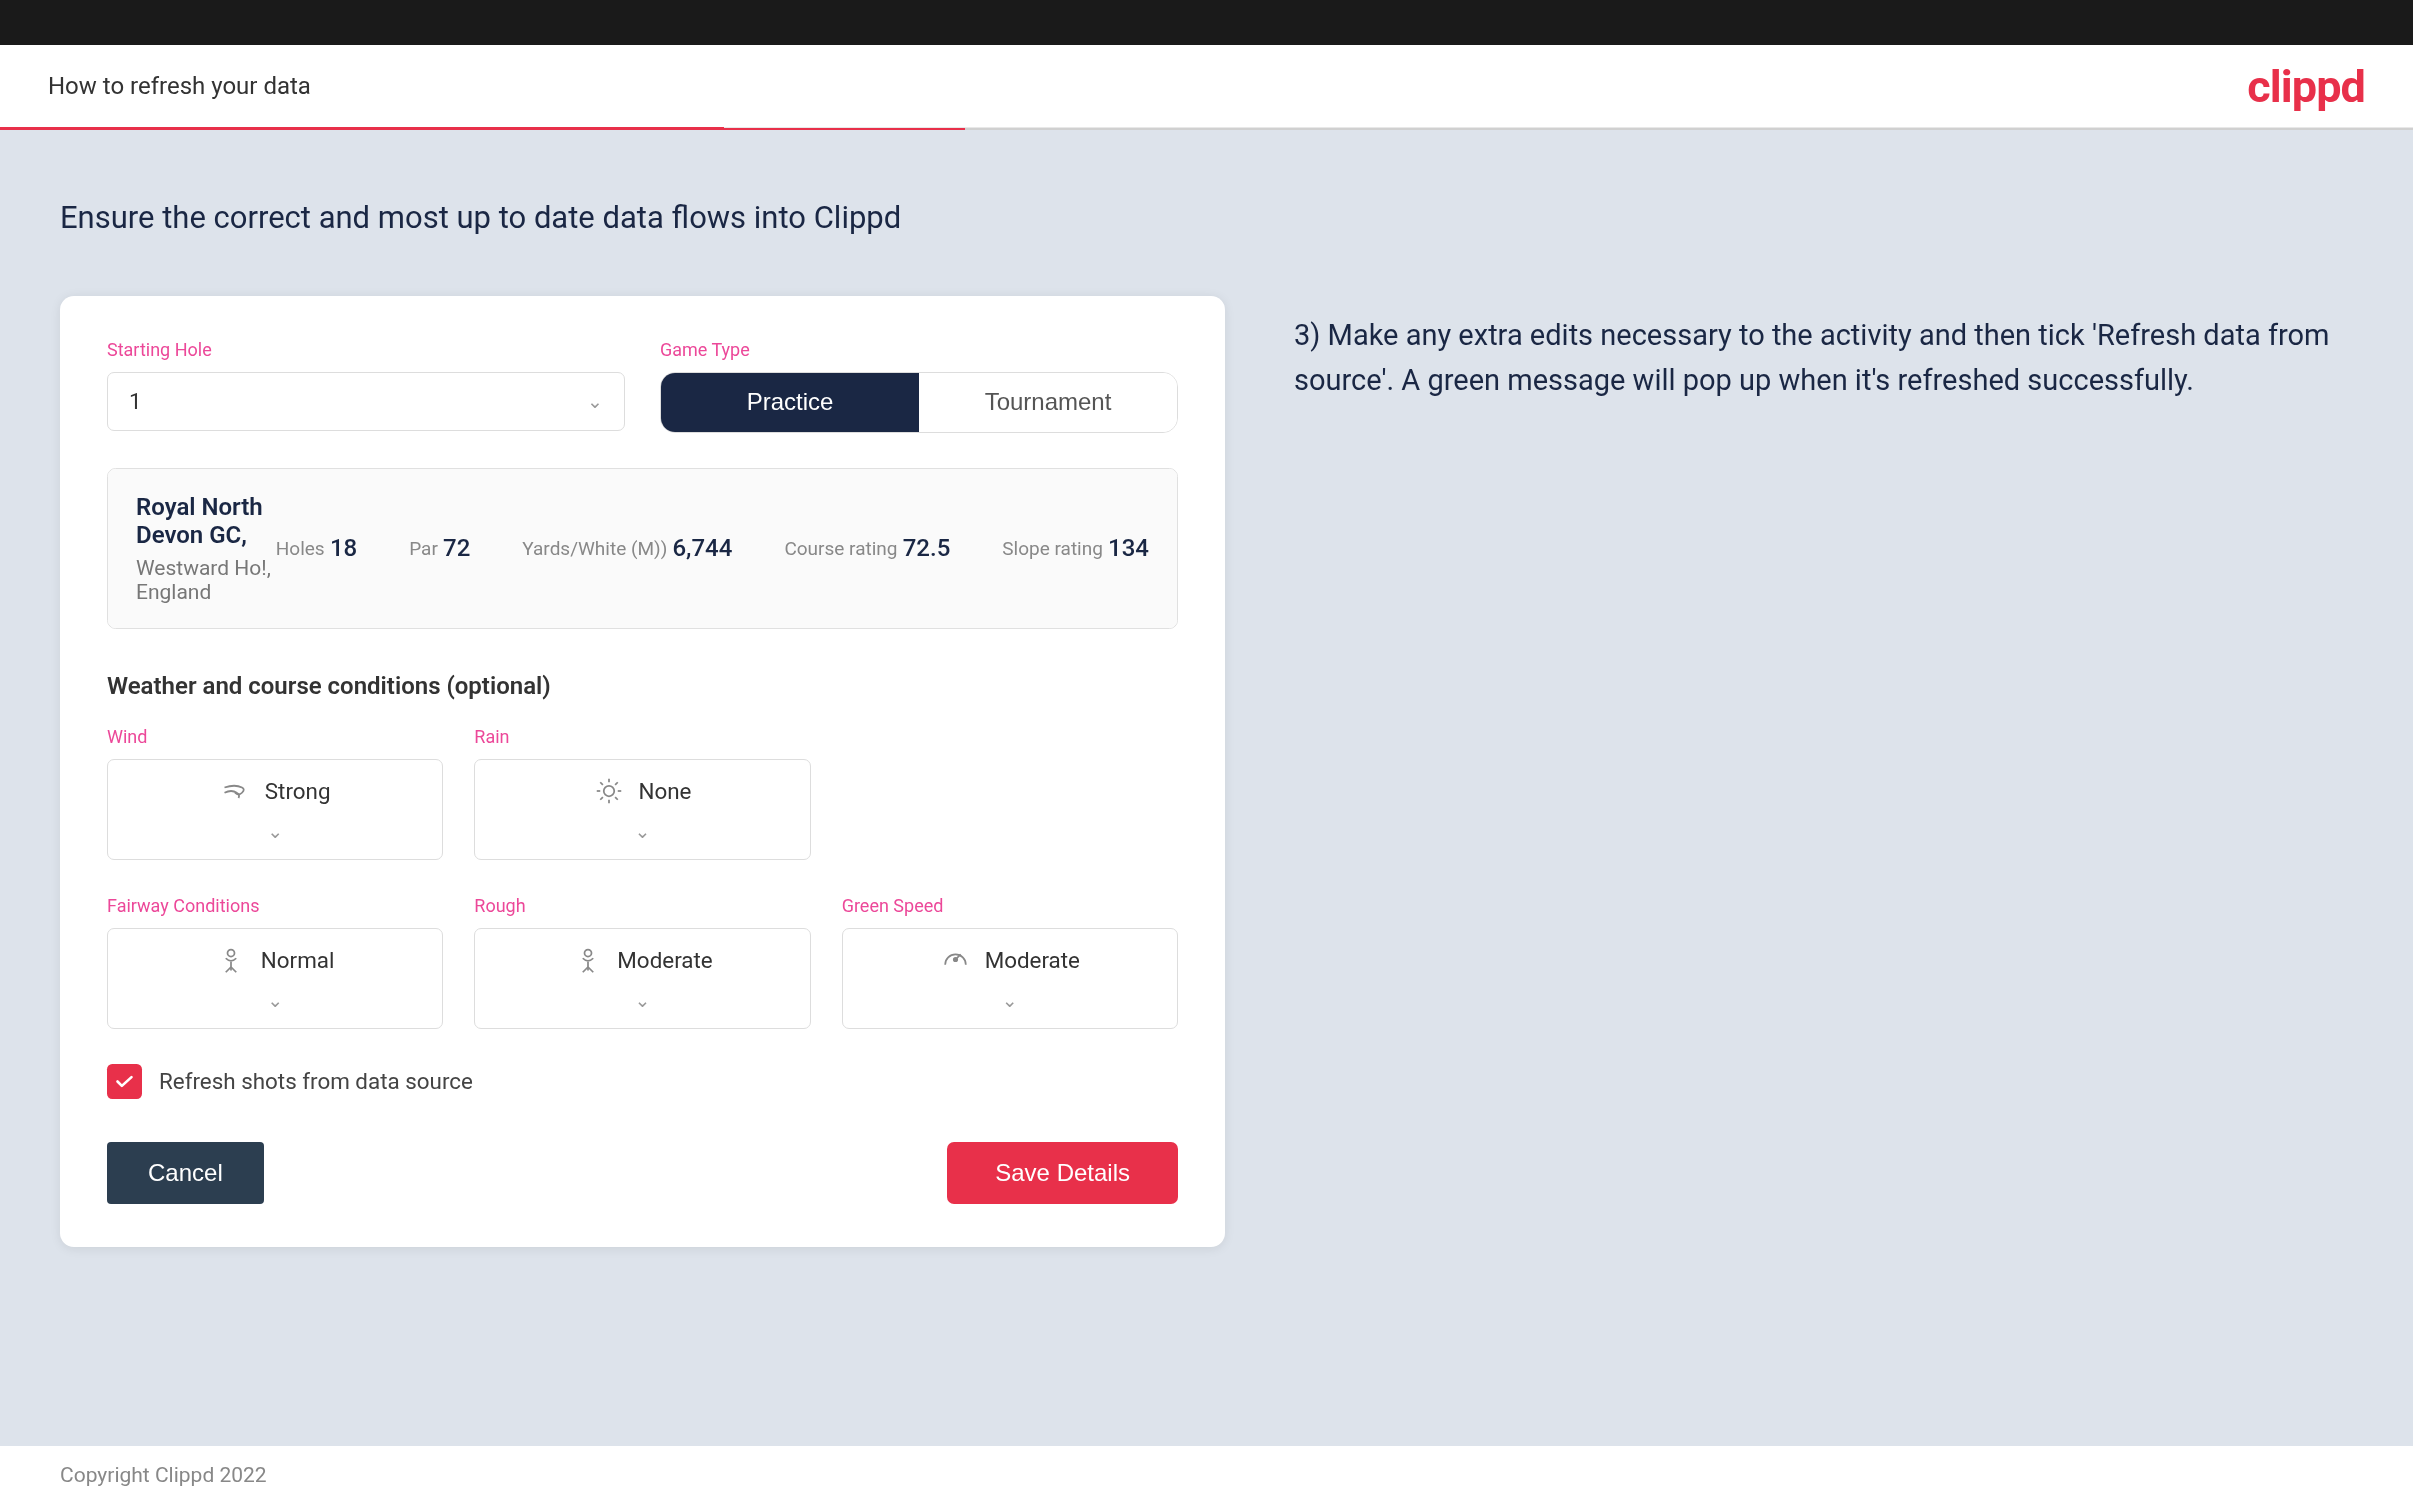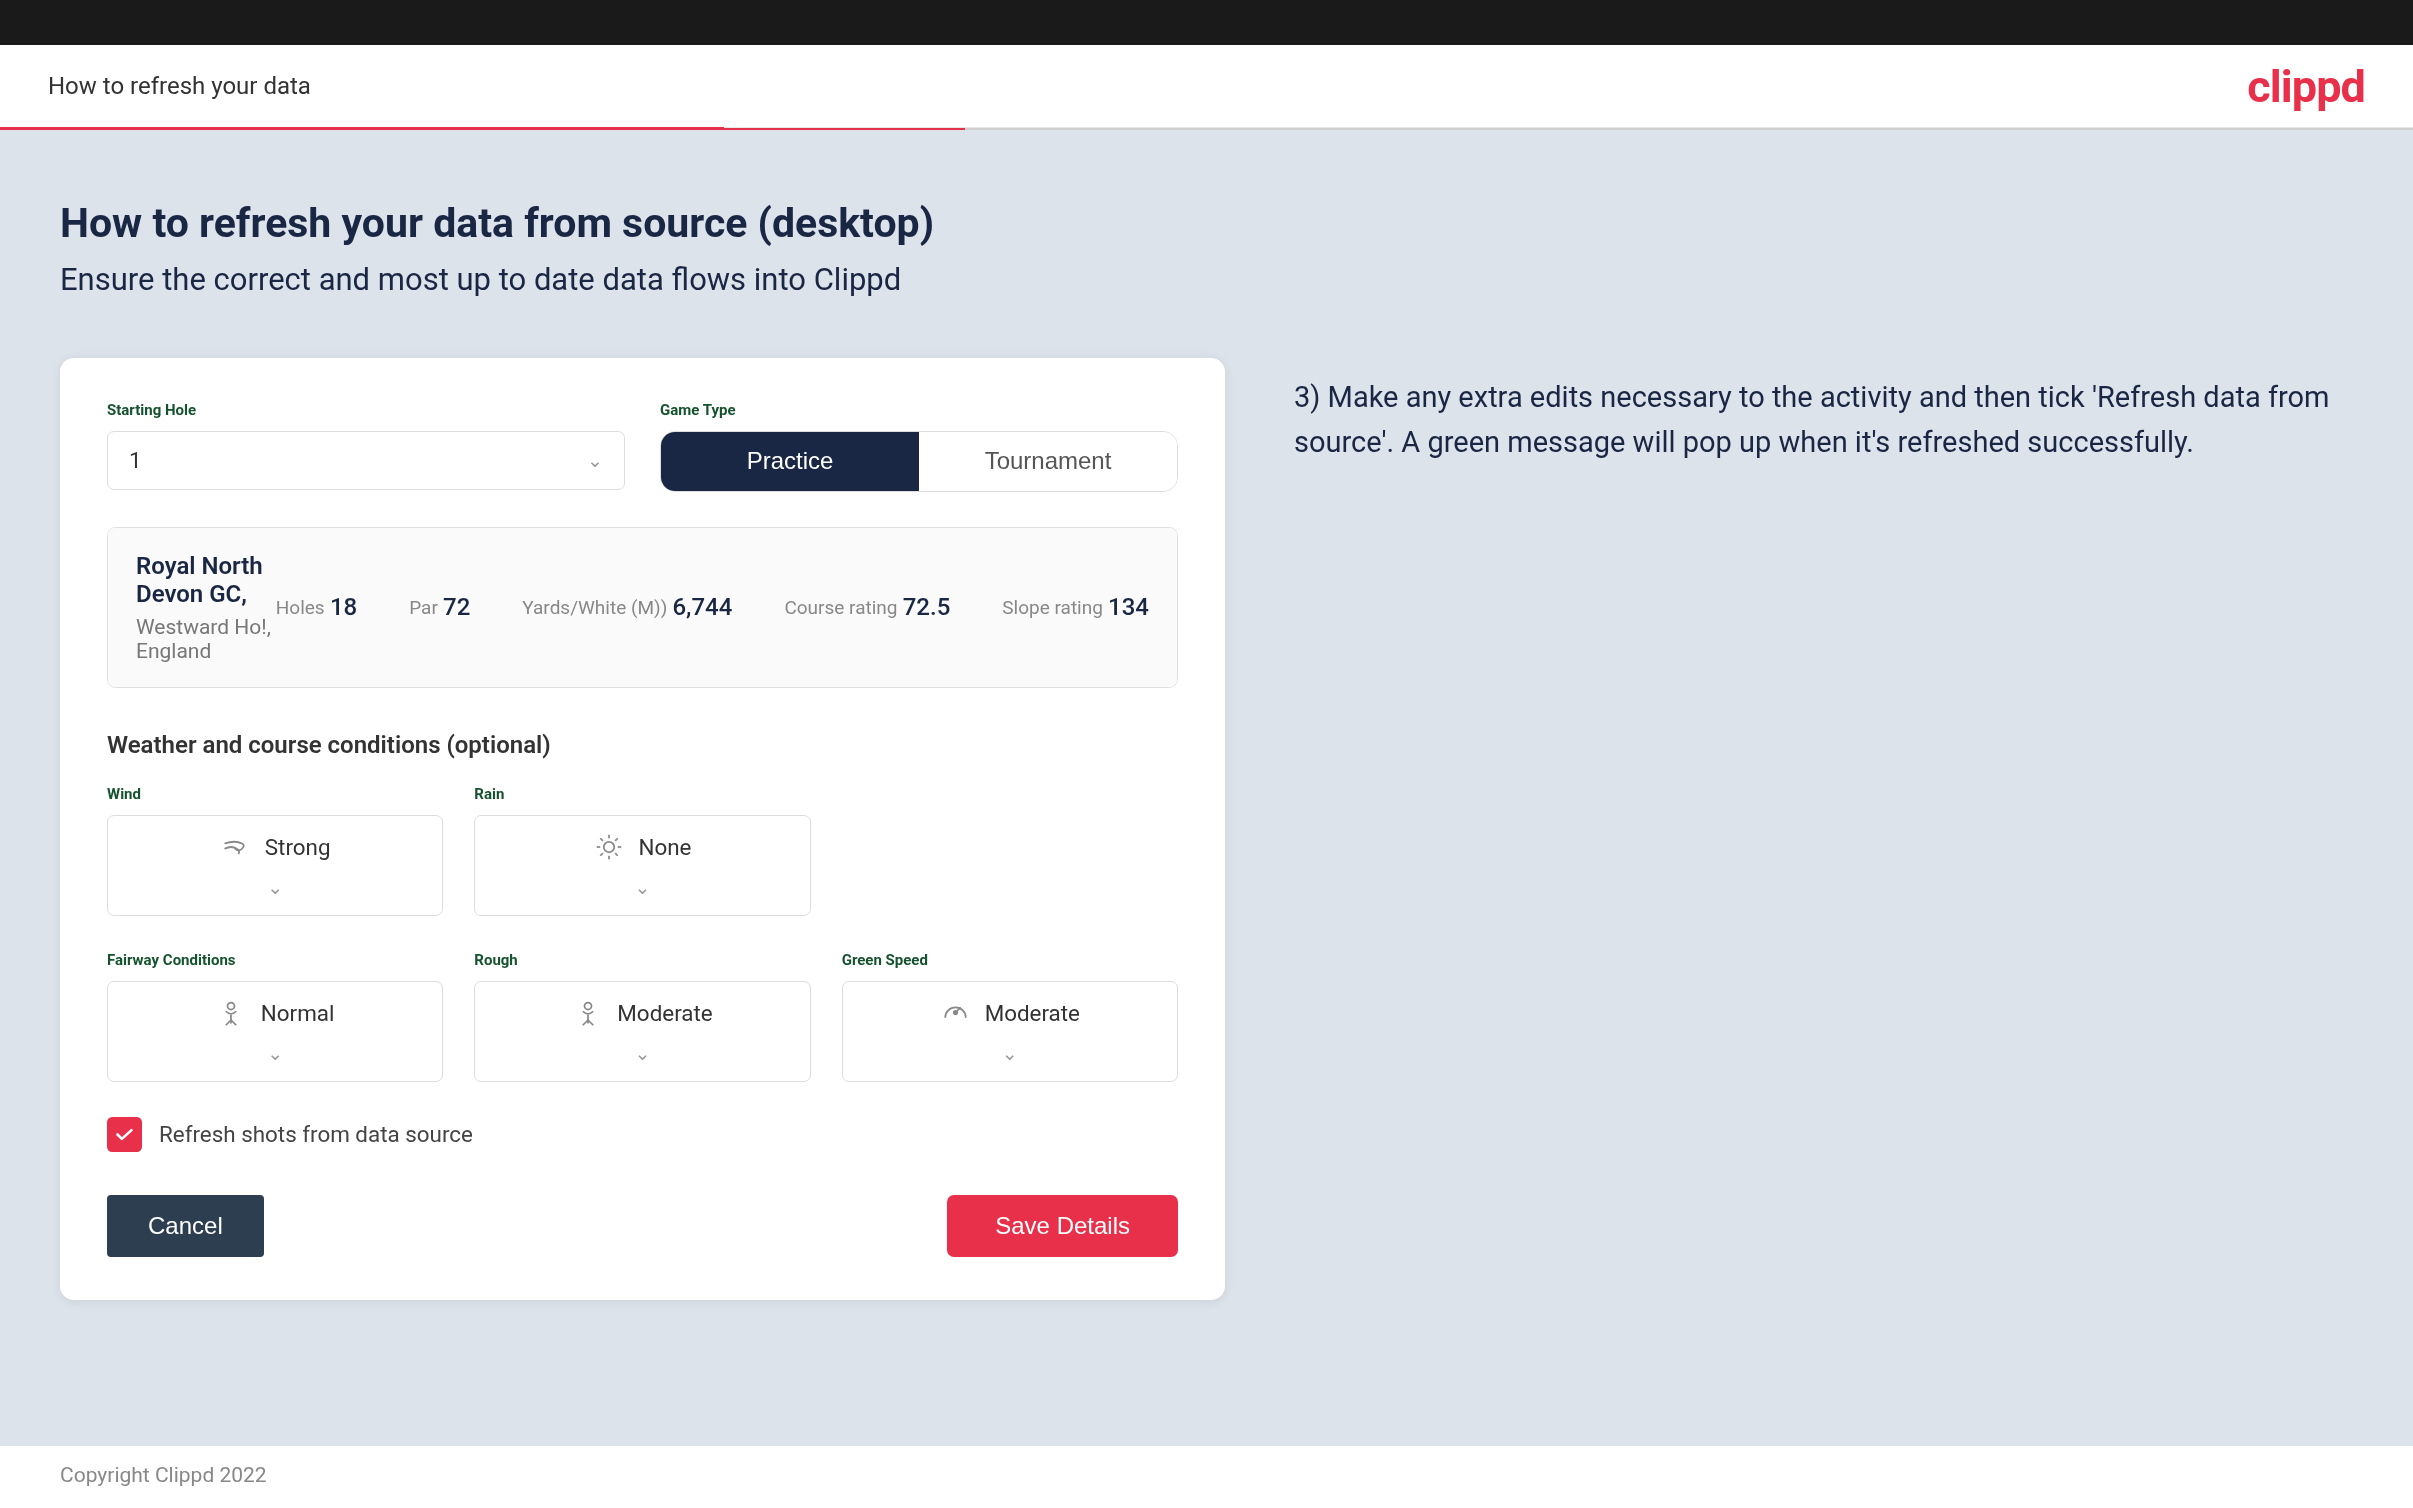--- a/index.html
+++ b/index.html
@@ -98,23 +98,23 @@
 
     .form-group {
       display: flex;
       flex-direction: column;
       gap: 12px;
     }
 
     .form-group.half { flex: 1; }
 
     .form-label {
-      font-size: 15px;
-      color: #14532d;
-      font-weight: 700;
+      font-size: 18px;
+      color: #ec4899;
+      font-weight: 400;
     }
 
     .select-wrapper {
       position: relative;
       border: 1.3px solid #ddd;
       border-radius: 7px;
       padding: 15.5px 21px;
       font-size: 22.4px;
       color: #333;
       background: #fff;
@@ -375,21 +375,20 @@
 <div class="top-bar"></div>
 
 <div class="header">
   <span class="header-title">How to refresh your data</span>
   <span class="logo">clippd</span>
 </div>
 
 <div class="divider"></div>
 
 <div class="main-content">
-  <h1 class="page-heading">How to refresh your data from source (desktop)</h1>
   <p class="page-subtitle">Ensure the correct and most up to date data flows into Clippd</p>
 
   <div class="content-layout">
 
     <div class="card">
 
       <div class="form-row">
         <div class="form-group half">
           <span class="form-label">Starting Hole</span>
           <div class="select-wrapper">

